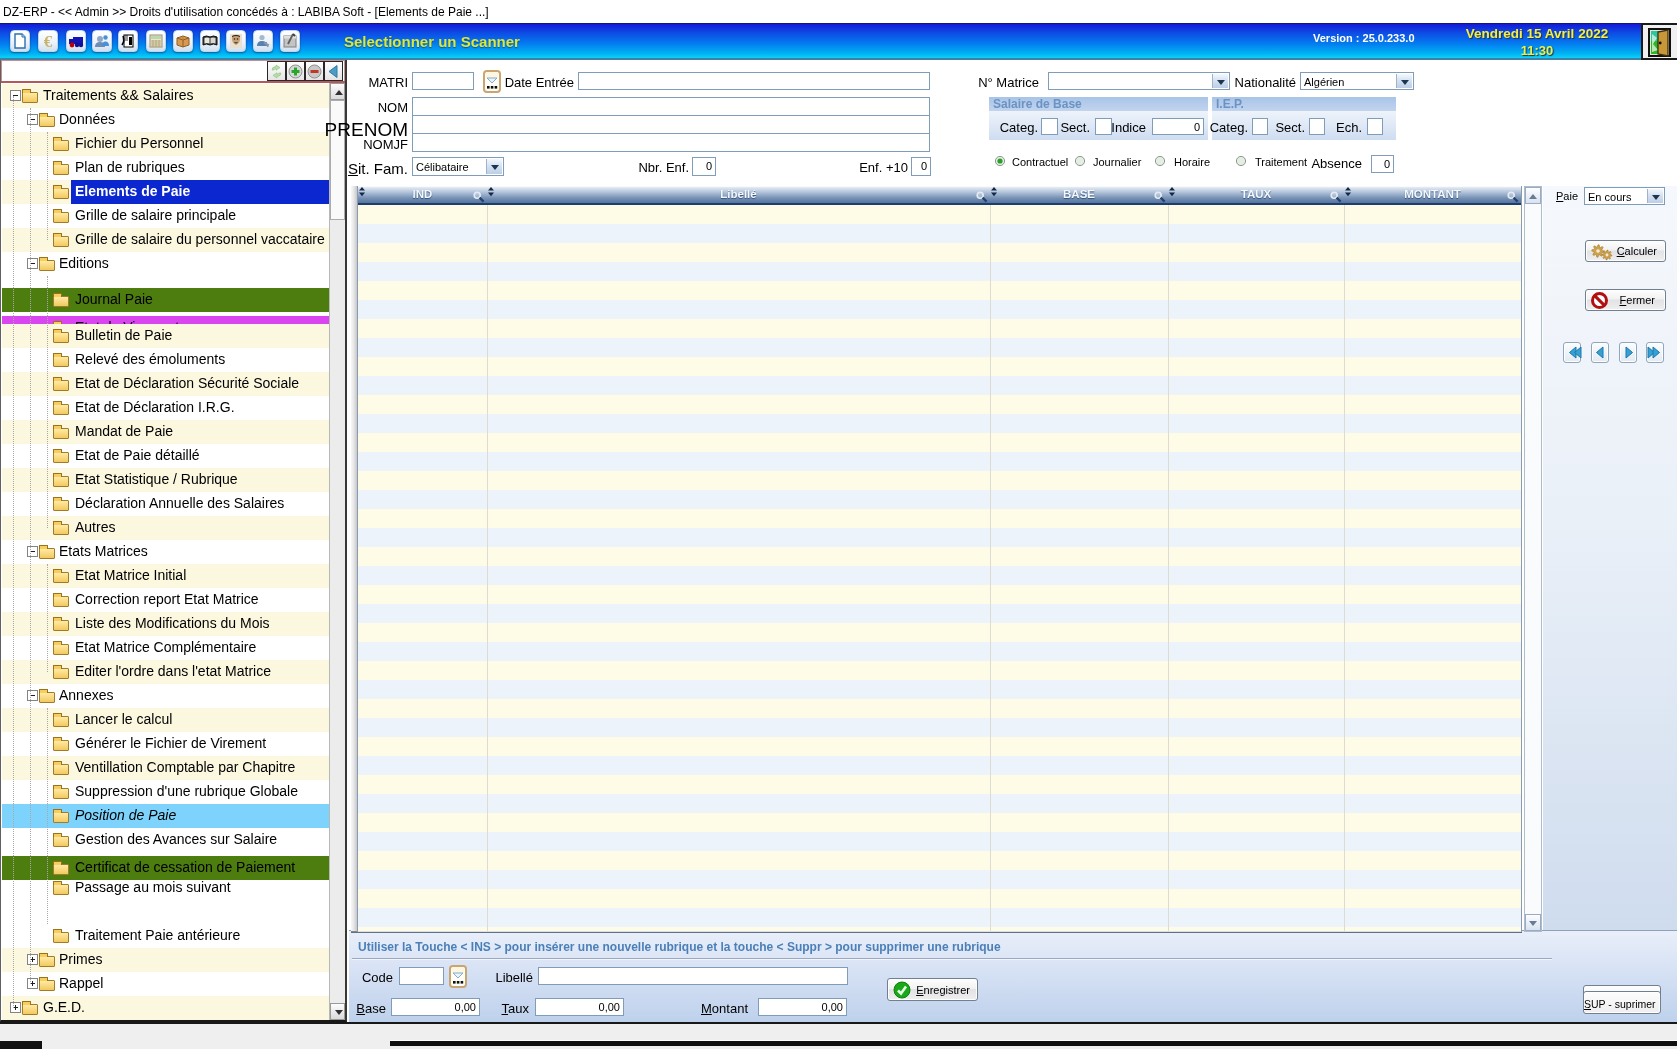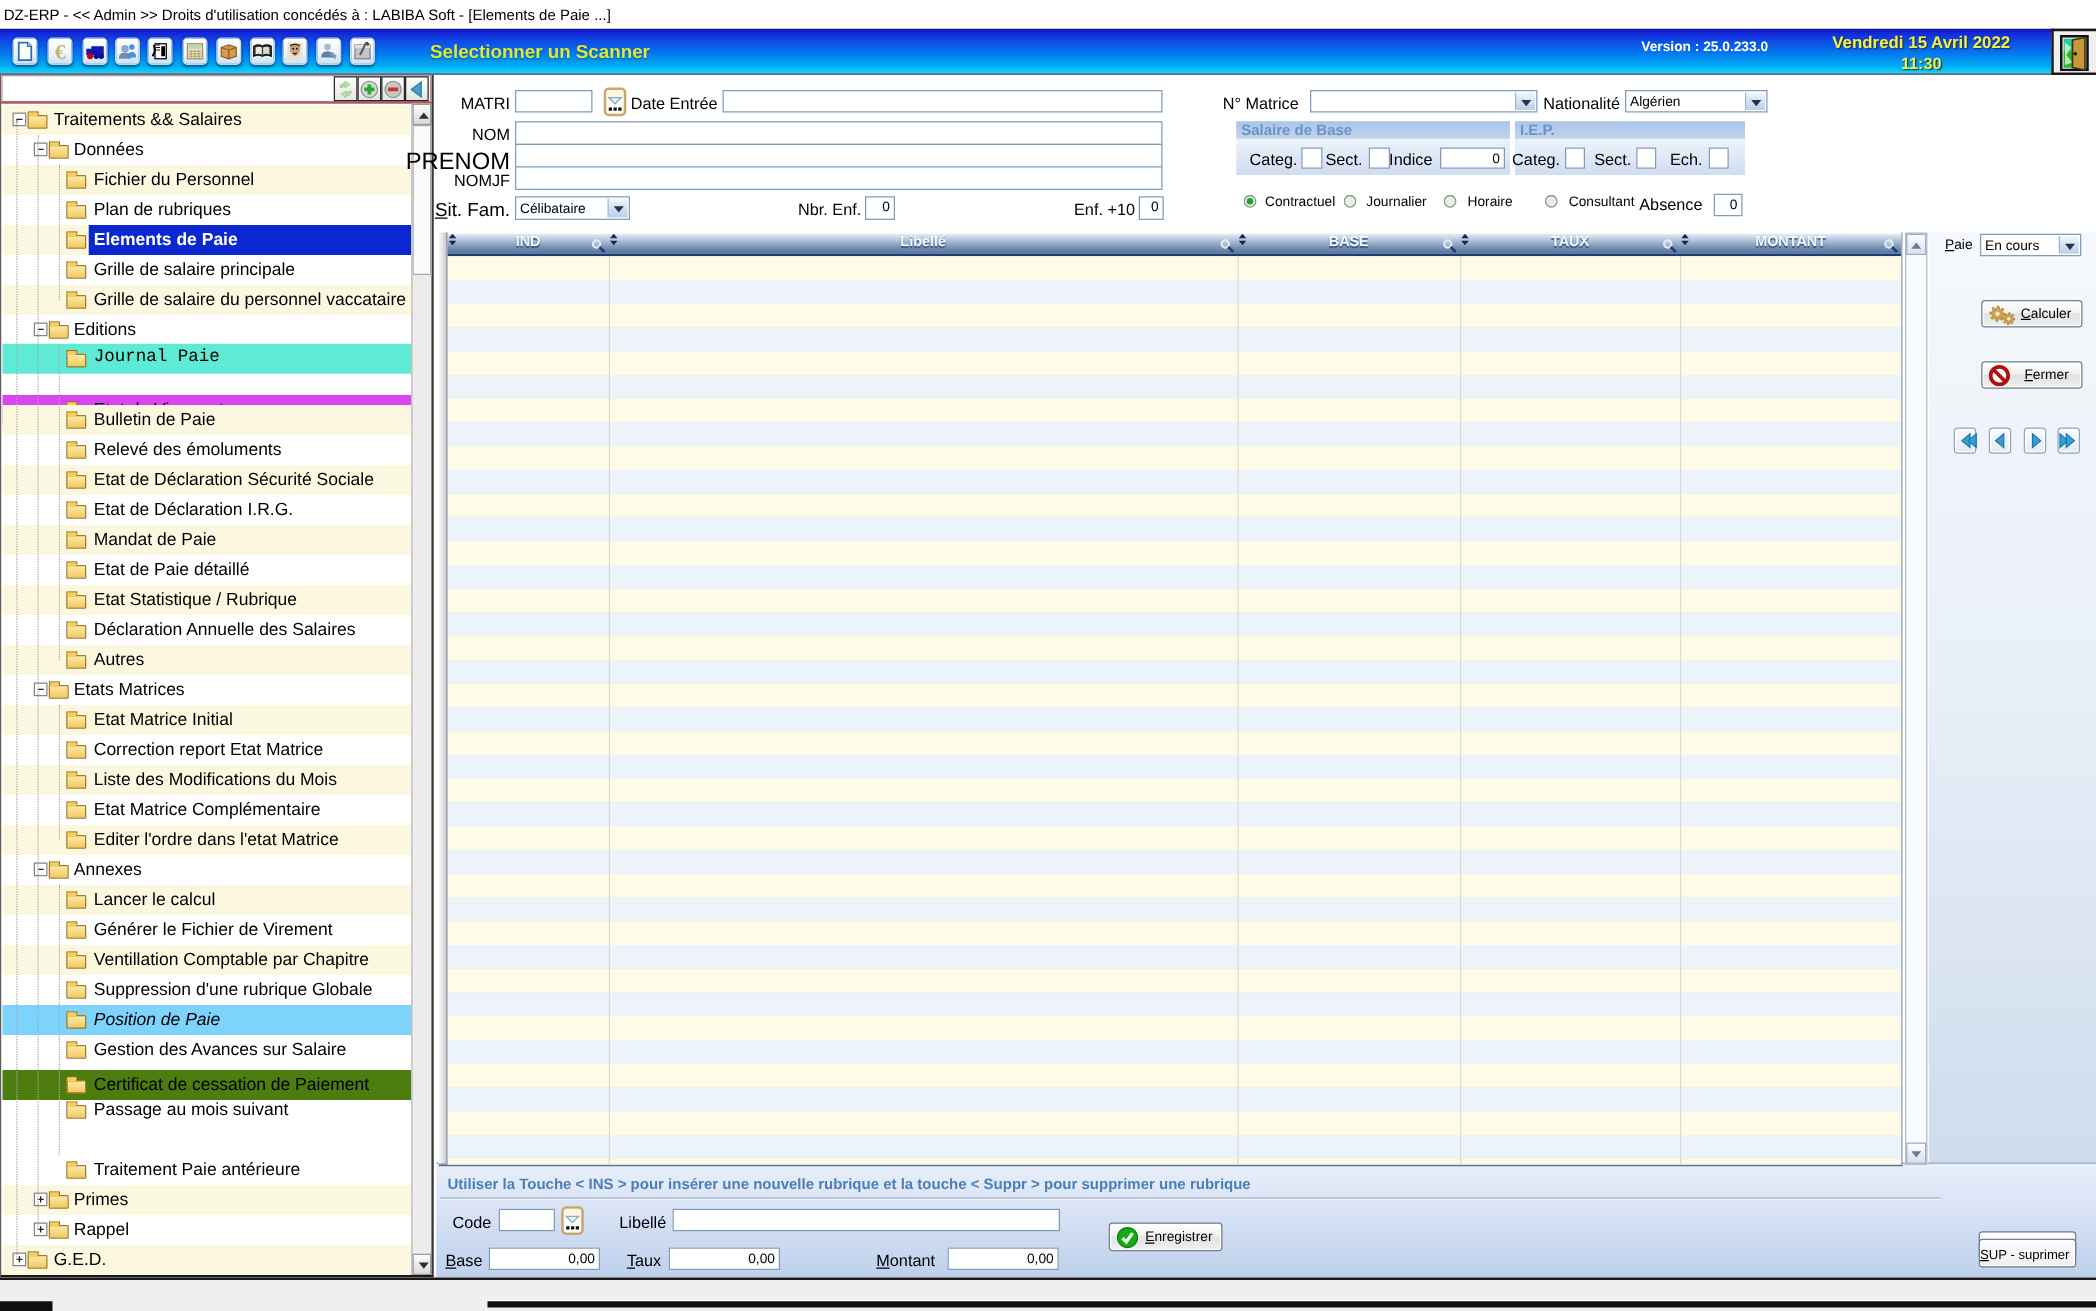--- a/index.html
+++ b/index.html
@@ -177,21 +177,21 @@
 </div>
 <div class="trow" style="top:228px;background:#FCF8E0;">
 <span class="fol" style="left:51px;"></span>
 <span class="tl" style="left:73px;">Grille de salaire du personnel vaccataire</span>
 </div>
 <div class="trow" style="top:252px;background:#FFFFFF;">
 <span class="eb" style="left:25px;"><i></i><b></b></span>
 <span class="fol" style="left:37px;"></span>
 <span class="tl" style="left:57px;">Editions</span>
 </div>
-<div class="trow" style="top:275px;background:#5eead4;font-family:Liberation Mono, monospace;">
+<div class="trow" style="top:288px;background:#4d7c0f;">
 <span class="fol" style="left:51px;"></span>
 <span class="tl" style="left:73px;">Journal Paie</span>
 </div>
 <div class="trow" style="top:300px;background:#d946ef;margin-top:16px;">
 <span class="fol" style="left:51px;"></span>
 <span class="tl" style="left:73px;">Etat de Virement</span>
 </div>
 <div class="trow" style="top:324px;background:#FCF8E0;">
 <span class="fol" style="left:51px;"></span>
 <span class="tl" style="left:73px;text-align:center;">Bulletin de Paie</span>
@@ -406,21 +406,21 @@
     <circle cx="5" cy="5" r="4.6" fill="#E6ECE6" stroke="#8A9A8A"></circle>
   </svg>
 <div class="lbl" style="left:1093px;top:156px;">Journalier</div>
 <svg class="abs" style="left:1155px;top:156px;" width="11" height="11">
     <circle cx="5" cy="5" r="4.6" fill="#E6ECE6" stroke="#8A9A8A"></circle>
   </svg>
 <div class="lbl" style="left:1174px;top:156px;">Horaire</div>
 <svg class="abs" style="left:1236px;top:156px;" width="11" height="11">
     <circle cx="5" cy="5" r="4.6" fill="#E6ECE6" stroke="#8A9A8A"></circle>
   </svg>
-<div class="lbl" style="left:1255px;top:156px;">Consultant</div>
+<div class="lbl" style="left:1255px;top:156px;">Traitement</div>
 <div class="lbl" style="left:1062px;top:156px;width:300px;text-align:right;font-size:13px;">Absence</div>
 <div class="inp num" style="left:1371px;top:155px;width:23px;height:18px;">0</div>
 <div class="abs" style="left:351px;top:186px;width:7px;height:746px;background:linear-gradient(90deg,#F8F8F8 0%,#E6E6E6 40%,#BEBEBE 100%);border-bottom:1px solid #888;"></div>
 <div class="abs" style="left:358px;top:186px;width:1163px;height:19px;background:linear-gradient(180deg,#E6EDF5 0%,#B6C6DC 30%,#7590B4 70%,#54749E 100%);border-bottom:2px solid #1E3C6E;border-top:1px solid #F8FAFC;"></div>
 <div class="abs" style="left:358px;top:188px;width:129px;text-align:center;font-size:11.5px;font-weight:bold;color:#F4F8FC;text-shadow:0 1px 1px #30507A;">IND</div>
 <svg class="abs" style="left:473px;top:191px;" width="12" height="12">
     <circle cx="4.2" cy="4.2" r="3" fill="rgba(255,255,255,.25)" stroke="#E4EBF3" stroke-width="1.6"></circle>
     <line x1="6.6" y1="6.6" x2="10.6" y2="10.6" stroke="#24406E" stroke-width="2.2"></line>
   </svg>
 <svg class="abs" style="left:359px;top:187px;" width="7" height="11">

